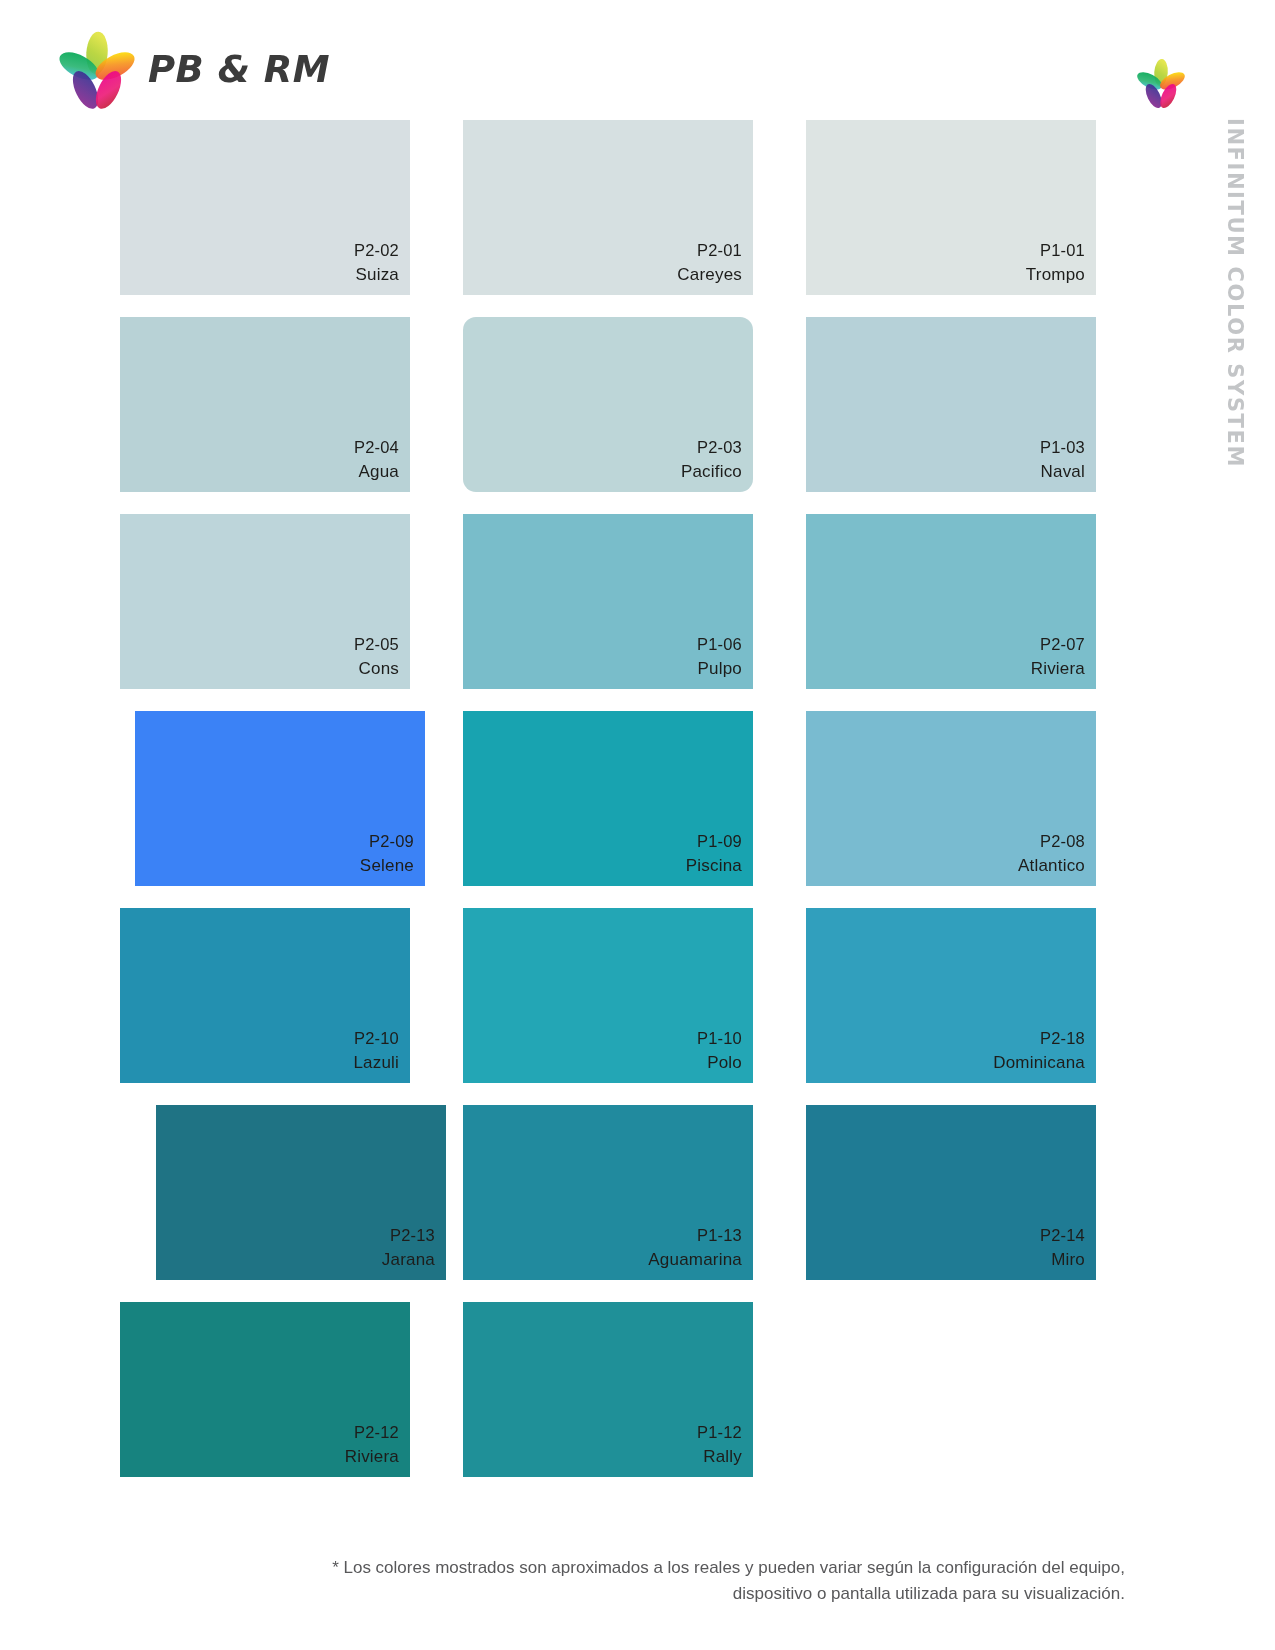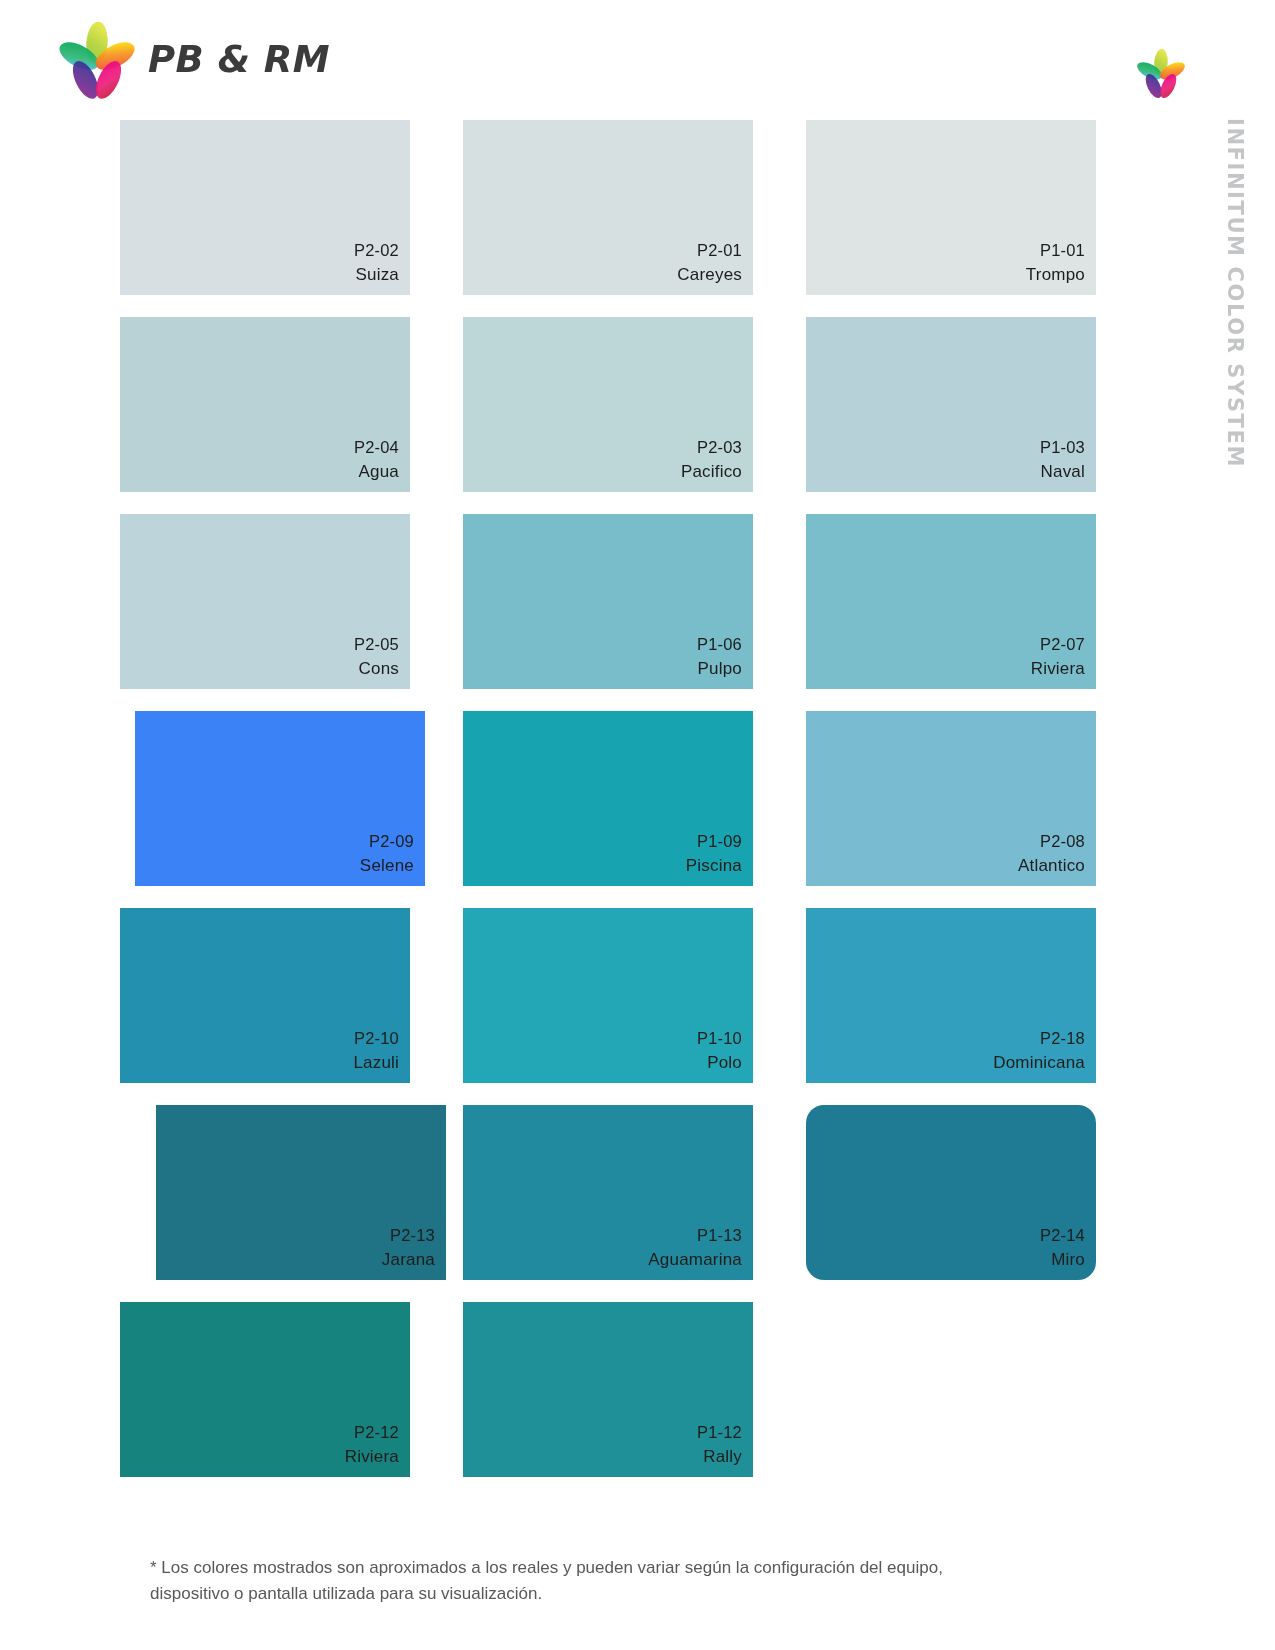--- a/index.html
+++ b/index.html
@@ -12,21 +12,21 @@
     height: 1650px;
     background: #ffffff;
     font-family: "Liberation Sans", sans-serif;
     overflow: hidden;
     position: relative;
   }
 
   
   .header {
     position: absolute;
-    top: 4px;
+    top: 14px;
     left: 0;
     width: 1275px;
     height: 118px;
   }
   .brand {
     position: absolute;
     left: 56px;
     top: 16px;
     display: flex;
     align-items: center;
@@ -122,21 +122,21 @@
     letter-spacing: 0.2px;
     display: block;
   }
 
   
   .footnote {
     position: absolute;
     left: 0;
     top: 1555px;
     width: 1275px;
-    text-align: left;
+    text-align: right;
     font-family: "Liberation Sans", sans-serif;
     font-size: 17px;
     color: #58585a;
     line-height: 1.55;
     padding: 0 150px;
     box-sizing: border-box;
   }
   .footnote .line { display: block; }
 </style>
 </head>
@@ -226,21 +226,21 @@
     </div>
   </div>
 
   <div class="swatch" style="background-color: rgb(184, 210, 214);">
     <div class="swatch-labels">
       <span class="swatch-code">P2-04</span>
       <span class="swatch-name">Agua</span>
     </div>
   </div>
 
-  <div class="swatch" style="background-color: rgb(189, 214, 216);">
+  <div class="swatch" style="background-color: rgb(189, 214, 216); border-radius: 13px;">
     <div class="swatch-labels">
       <span class="swatch-code">P2-03</span>
       <span class="swatch-name">Pacifico</span>
     </div>
   </div>
 
   <div class="swatch" style="background-color: rgb(182, 209, 216);">
     <div class="swatch-labels">
       <span class="swatch-code">P1-03</span>
       <span class="swatch-name">Naval</span>
@@ -318,21 +318,21 @@
     </div>
   </div>
 
   <div class="swatch" style="background-color: rgb(33, 138, 158);">
     <div class="swatch-labels">
       <span class="swatch-code">P1-13</span>
       <span class="swatch-name">Aguamarina</span>
     </div>
   </div>
 
-  <div class="swatch" style="background-color: rgb(31, 123, 148); border-radius: 18px;">
+  <div class="swatch" style="background-color: rgb(31, 123, 148);">
     <div class="swatch-labels">
       <span class="swatch-code">P2-14</span>
       <span class="swatch-name">Miro</span>
     </div>
   </div>
 
   <div class="swatch" style="background-color: rgb(23, 131, 127);">
     <div class="swatch-labels">
       <span class="swatch-code">P2-12</span>
       <span class="swatch-name">Riviera</span>

